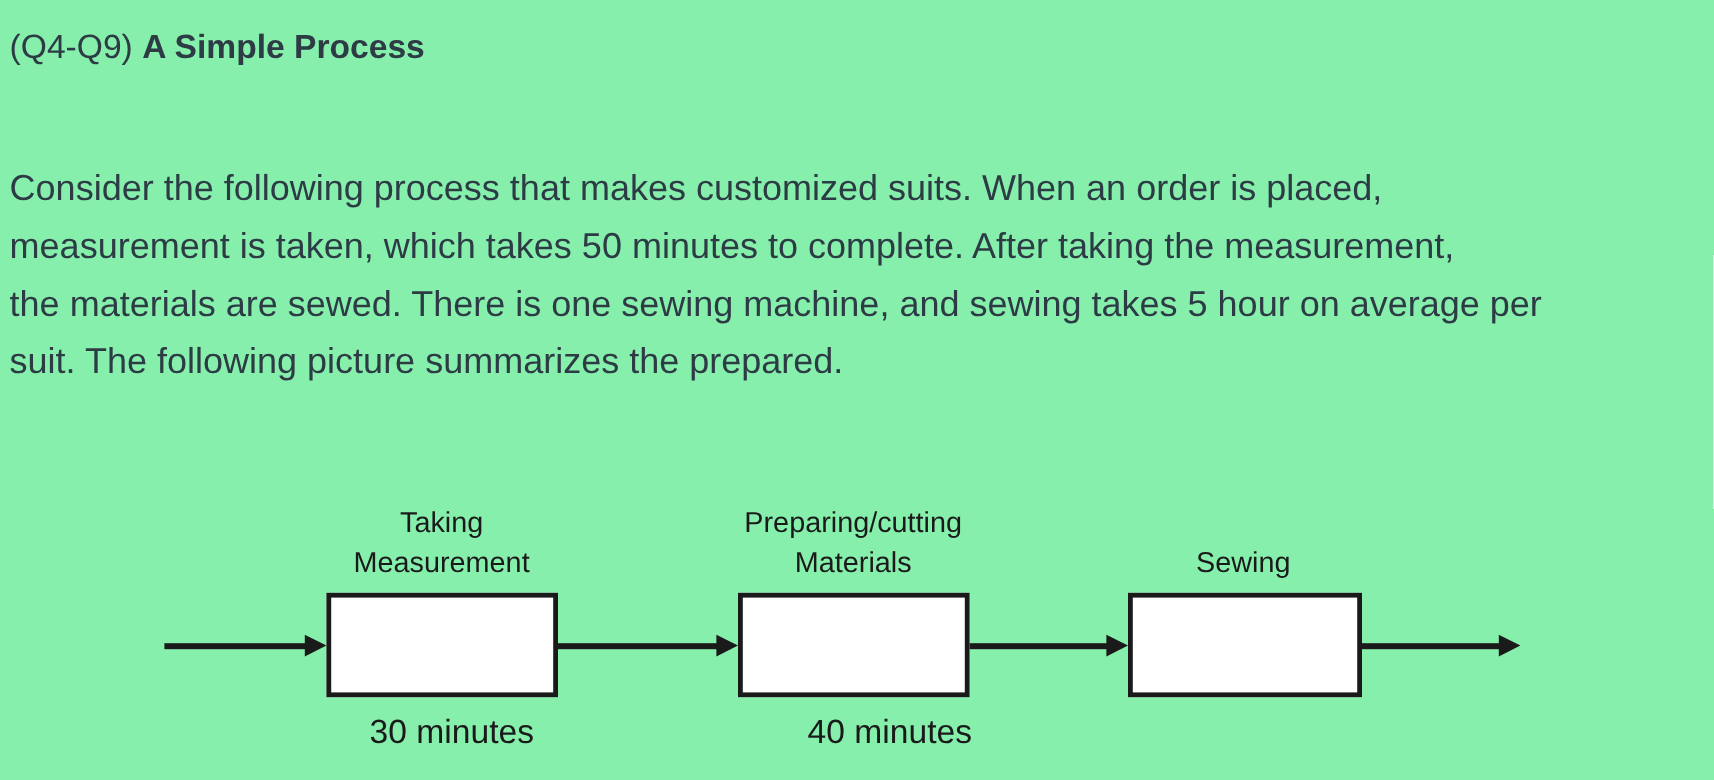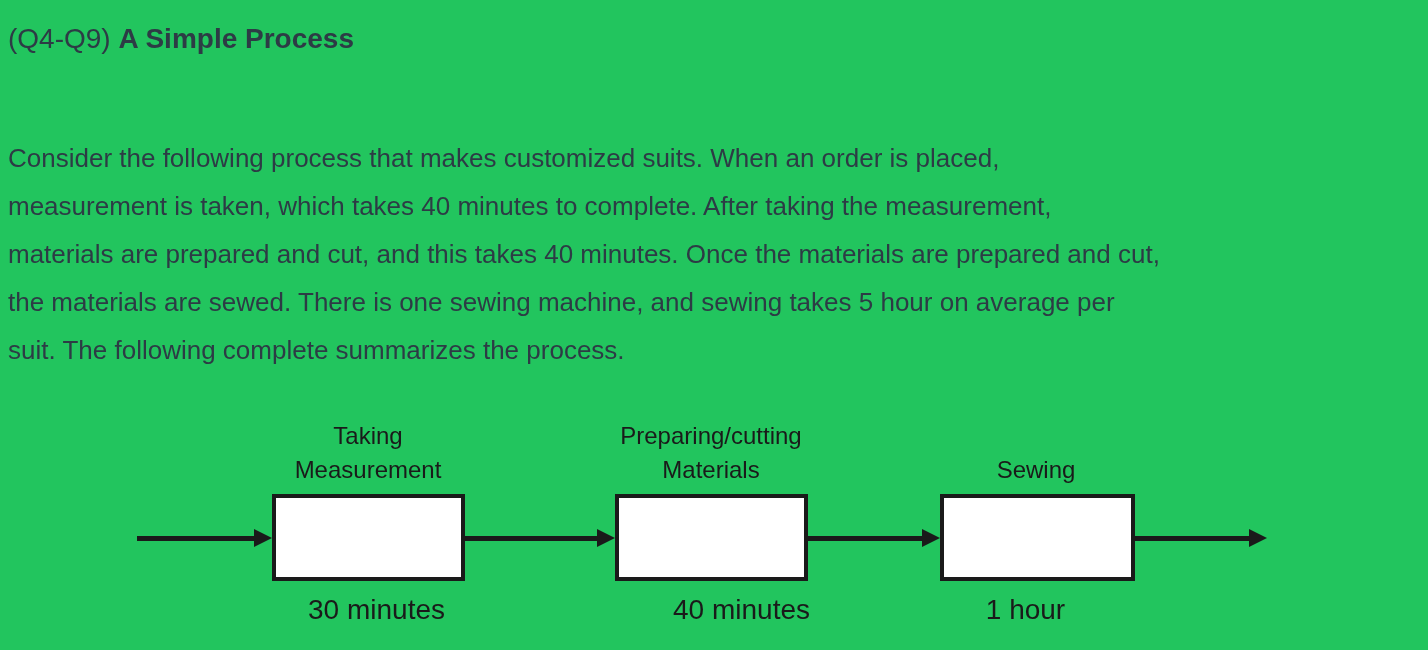--- a/index.html
+++ b/index.html
@@ -3,21 +3,21 @@
 <meta charset="utf-8">
 <style>
   * { margin: 0; padding: 0; box-sizing: border-box; }
   html, body { background: #ffffff; }
   body { font-family: "Liberation Sans", "DejaVu Sans", sans-serif; }
 
   .screen {
     position: relative;
     width: 1428px;
     height: 650px;
-    background: #22c55e;
+    background: #86efac;
     overflow: hidden;
   }
 
   
   .page-title {
     position: absolute;
     left: 8px;
     top: 20px;
     font-size: 28px;
     line-height: 38px;
@@ -26,21 +26,21 @@
   }
   .title-prefix { font-weight: 400; }
   .title-main   { font-weight: 700; }
 
   
   .body-text {
     position: absolute;
     left: 8px;
     top: 134px;
     color: #2d3b45;
-    font-size: 26px;
+    font-size: 30px;
   }
   .body-line {
     height: 48px;
     line-height: 48px;
     white-space: nowrap;
   }
 
   
   .diagram { position: absolute; left: 0; top: 0; width: 1428px; height: 510px; }
 
@@ -104,24 +104,23 @@
 <body>
 
 <div class="screen">
 
   <div class="page-title">
     <span class="title-prefix">(Q4-Q9) </span><span class="title-main">A Simple Process</span>
   </div>
 
   <div class="body-text">
     <div class="body-line">Consider the following process that makes customized suits. When an order is placed,</div>
-    <div class="body-line">measurement is taken, which takes 40 minutes to complete. After taking the measurement,</div>
-    <div class="body-line">materials are prepared and cut, and this takes 40 minutes. Once the materials are prepared and cut,</div>
+    <div class="body-line">measurement is taken, which takes 50 minutes to complete. After taking the measurement,</div>
     <div class="body-line">the materials are sewed. There is one sewing machine, and sewing takes 5 hour on average per</div>
-    <div class="body-line">suit. The following complete summarizes the process.</div>
+    <div class="body-line">suit. The following picture summarizes the prepared.</div>
   </div>
 
   <div class="diagram">
 
     <div class="step-label label-1">Taking
 Measurement</div>
     <div class="step-label label-2">Preparing/cutting
 Materials</div>
     <div class="step-label label-3">Sewing</div>
 
@@ -138,17 +137,16 @@
     <div class="arrow-line line-2"></div>
     <div class="arrow-head head-2"></div>
 
     <div class="process-box box-3"></div>
 
     <div class="arrow-line line-3"></div>
     <div class="arrow-head head-3"></div>
 
     <div class="step-time time-1">30 minutes</div>
     <div class="step-time time-2">40 minutes</div>
-    <div class="step-time time-3">1 hour</div>
 
   </div>
 
 </div>
 
 </body></html>

